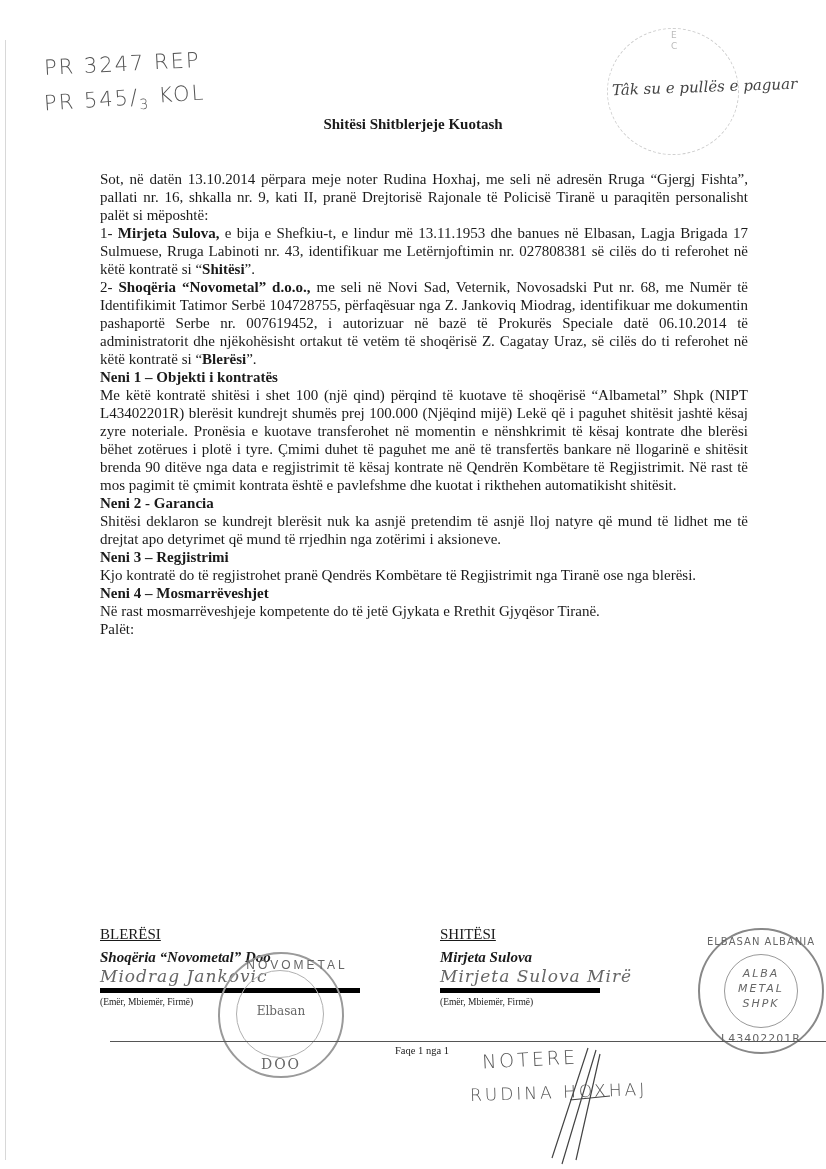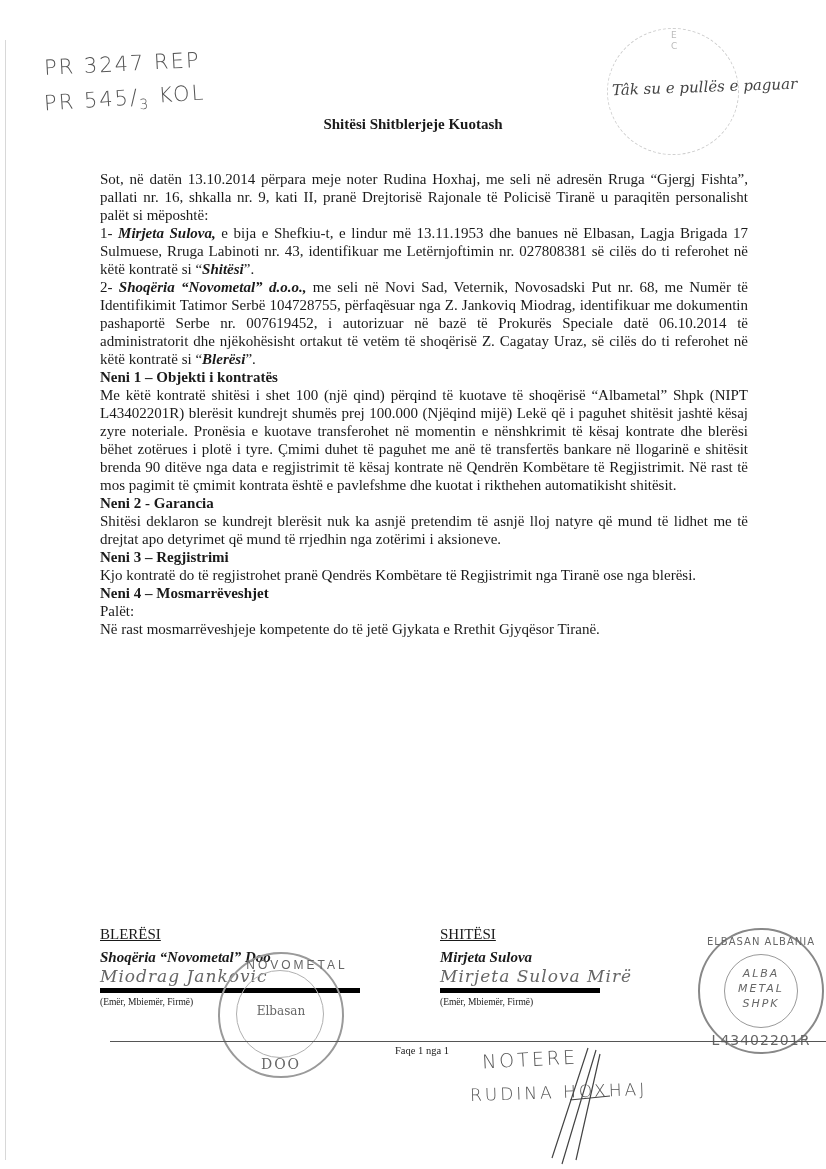--- a/index.html
+++ b/index.html
@@ -10,21 +10,21 @@
   .hand1 { left: 44px; top: 52px; font-size: 21px; transform: rotate(-3deg); }
   .hand2 { left: 44px; top: 86px; font-size: 21px; transform: rotate(-4deg); }
   .hand2 sub { font-size: 14px; }
   .top-stamp { position: absolute; left: 607px; top: 28px; width: 130px; height: 125px; border: 1.5px dashed #cfcfcf; border-radius: 50%; }
   .top-stamp-letters { position: absolute; left: 671px; top: 30px; font-family: "DejaVu Sans", sans-serif; font-size: 9px; color: #bbb; line-height: 11px; }
   .top-note { position: absolute; left: 612px; top: 78px; font-family: "DejaVu Serif", serif; font-style: italic; font-size: 15px; color: #444; transform: rotate(-2deg); white-space: nowrap; }
   .title { position: absolute; left: 0; width: 826px; top: 116px; text-align: center; font-weight: bold; font-size: 15px; }
   .body { position: absolute; left: 100px; top: 170px; width: 648px; font-size: 15px; line-height: 18px; }
   .body p { margin: 0; text-align: justify; text-align-last: left; }
   .body .h { font-weight: bold; }
-  .b { font-weight: bold; font-style: italic; }
+  .b { font-weight: bold; }
   .sig { position: absolute; font-size: 15px; }
   .sig .role { text-decoration: underline; display: block; margin-bottom: 6px; }
   .sig .party { font-weight: bold; font-style: italic; display: block; }
   .sig .line { display: block; border-bottom: 5px solid #000000; height: 22px; position: relative; }
   .sig .handname { position: absolute; left: 0; top: 0; font-family: "DejaVu Serif", serif; font-style: italic; font-size: 17px; color: #666; white-space: nowrap; letter-spacing: 1px; }
   .sig .caption { display: block; font-size: 9.5px; margin-top: 4px; }
   .footer-line { position: absolute; left: 110px; top: 1041px; width: 716px; height: 1px; background: #555; }
   .page-no { position: absolute; left: 395px; top: 1045px; font-size: 10.5px; }
   .stamp { position: absolute; border-radius: 50%; border: 2px solid #888; }
   .stamp .inner { position: absolute; border-radius: 50%; border: 1.5px solid #999; }
@@ -57,23 +57,23 @@
   <p class="h">Neni 1 – Objekti i kontratës</p>
   <p>Me këtë kontratë shitësi i shet 100 (një qind) përqind të kuotave të shoqërisë “Albametal” Shpk (NIPT L43402201R) blerësit kundrejt shumës prej 100.000 (Njëqind mijë) Lekë që i paguhet shitësit jashtë kësaj zyre noteriale. Pronësia e kuotave transferohet në momentin e nënshkrimit të kësaj kontrate dhe blerësi bëhet zotërues i plotë i tyre. Çmimi duhet të paguhet me anë të transfertës bankare në llogarinë e shitësit brenda 90 ditëve nga data e regjistrimit të kësaj kontrate në Qendrën Kombëtare të Regjistrimit. Në rast të mos pagimit të çmimit kontrata është e pavlefshme dhe kuotat i rikthehen automatikisht shitësit.</p>
 
   <p class="h">Neni 2 - Garancia</p>
   <p>Shitësi deklaron se kundrejt blerësit nuk ka asnjë pretendim të asnjë lloj natyre që mund të lidhet me të drejtat apo detyrimet që mund të rrjedhin nga zotërimi i aksioneve.</p>
 
   <p class="h">Neni 3 – Regjistrimi</p>
   <p>Kjo kontratë do të regjistrohet pranë Qendrës Kombëtare të Regjistrimit nga Tiranë ose nga blerësi.</p>
 
   <p class="h">Neni 4 – Mosmarrëveshjet</p>
+  <p>Në rast mosmarrëveshjeje kompetente do të jetë Gjykata e Rrethit Gjyqësor Tiranë.</p>
+
   <p>Palët:</p>
-
-  <p>Në rast mosmarrëveshjeje kompetente do të jetë Gjykata e Rrethit Gjyqësor Tiranë.</p>
 </div>
 
 <div class="sig" style="left:100px; top:926px; width:260px;">
   <span class="role">BLERËSI</span>
   <span class="party">Shoqëria “Novometal” Doo</span>
   <span class="line">
     <span class="handname">Miodrag Jankovic</span>
   </span>
   <span class="caption">(Emër, Mbiemër, Firmë)</span>
 </div>
@@ -95,21 +95,21 @@
 </div>
 
 <div class="stamp" style="left:698px; top:928px; width:122px; height:122px;">
   <div class="inner" style="left:24px; top:24px; width:72px; height:72px;"></div>
   <div class="stamp-txt" style="left:0; top:6px; width:122px; font-size:10px; letter-spacing:1px;">ELBASAN ALBANIA</div>
   <div class="stamp-txt" style="left:0; top:36px; width:122px; font-size:11px; line-height:15px; font-style:italic; letter-spacing:2px;">
     <div>ALBA</div>
     <div>METAL</div>
     <div>SHPK</div>
   </div>
-  <div class="stamp-txt" style="left:0; top:102px; width:122px; font-size:14px; letter-spacing:1px;">L43402201R</div>
+  <div class="stamp-txt" style="left:0; top:102px; width:122px; font-size:11px; letter-spacing:1px;">L43402201R</div>
 </div>
 
 <div class="footer-line"></div>
 <div class="page-no">Faqe 1 nga 1</div>
 
 <div class="notary-hand" style="left:482px; top:1048px; font-size:19px; transform:rotate(-3deg);">NOTERE</div>
 <div class="notary-hand" style="left:470px; top:1082px; font-size:17px; transform:rotate(-2deg);">RUDINA HOXHAJ</div>
 <svg class="scribble" style="left:540px; top:1040px;" width="80" height="130">
   <path d="M48 8 L12 118 M56 10 L22 124 M60 14 L36 120 M30 60 L70 56" stroke="#444" stroke-width="1.2" fill="none"></path>
 </svg>

